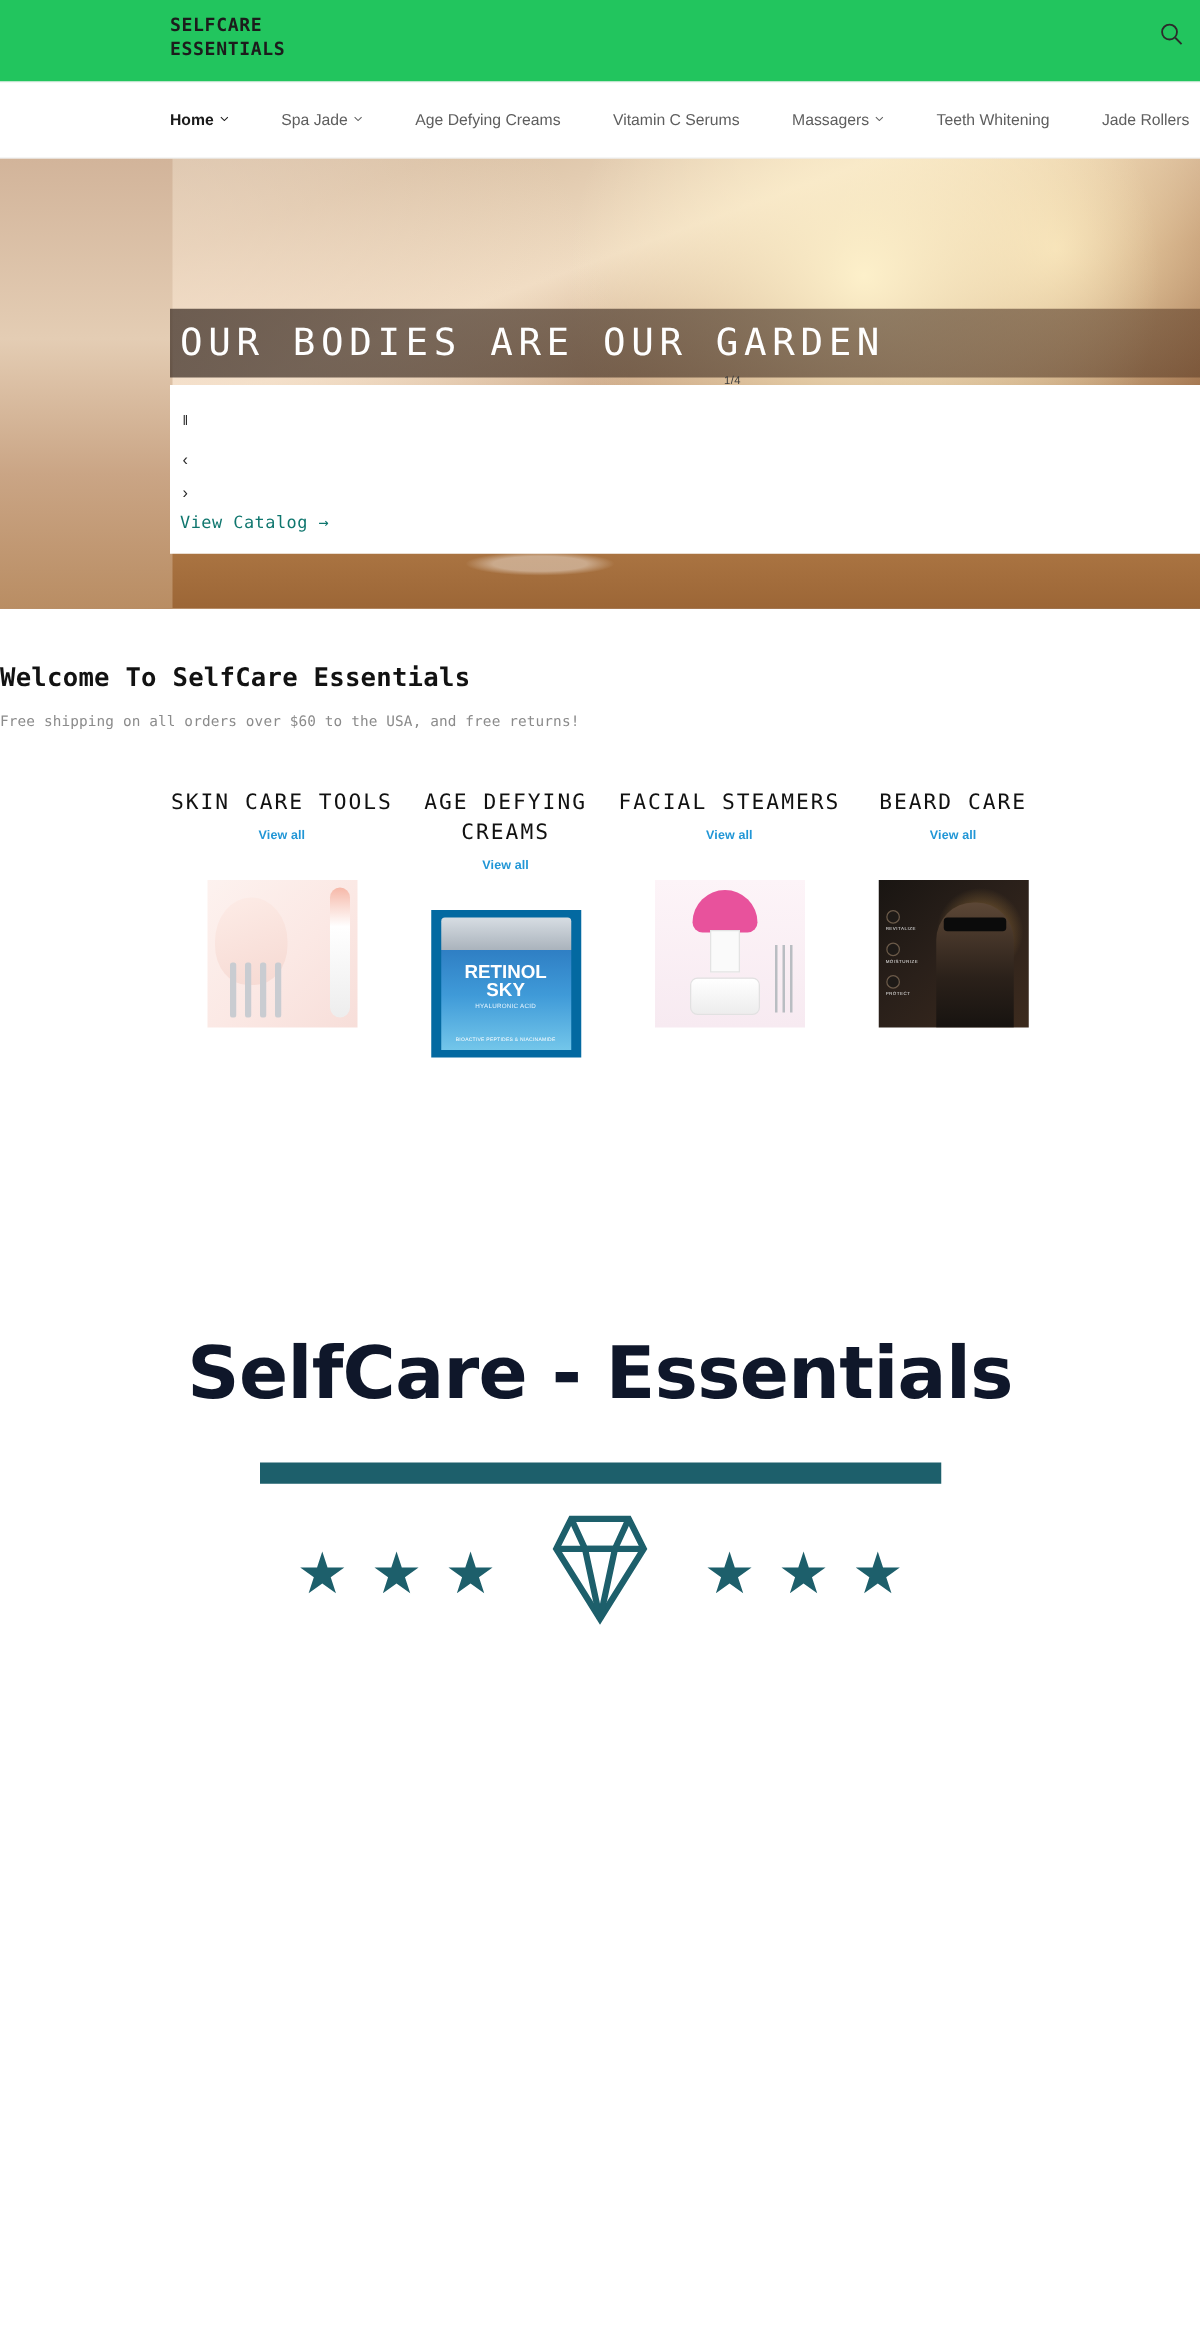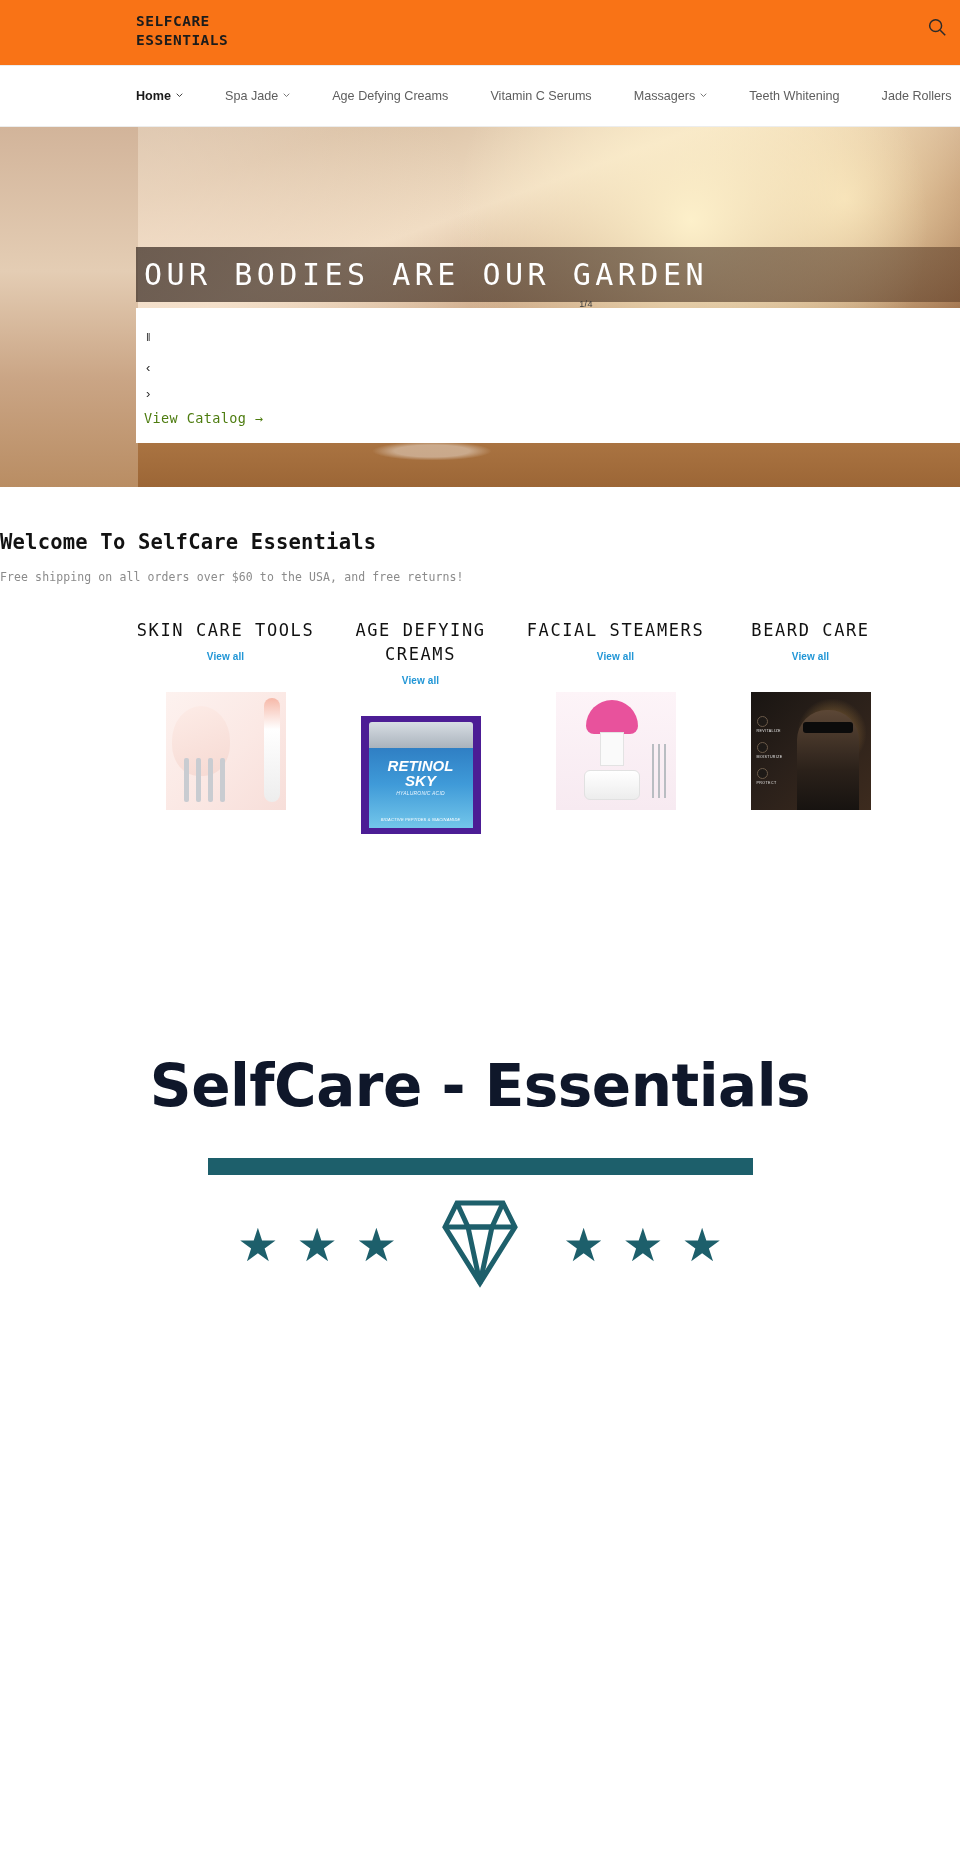--- a/index.html
+++ b/index.html
@@ -5,21 +5,21 @@
   * { box-sizing: border-box; margin: 0; padding: 0; }
   html, body {
     width: 960px; height: 1875px;
     background: #ffffff;
     font-family: "Liberation Sans", sans-serif;
     overflow: hidden;
   }
 
   
   .header {
-    height: 65px; background:#f97316;
+    height: 65px; background:#22c55e;
     display:flex; align-items:center;
     position:relative;
   }
   .logo {
     position:absolute; left:136px; top:12px;
     font-family:"DejaVu Sans Mono", monospace;
     font-size:14.5px; font-weight:700; line-height:1.33;
     letter-spacing:0.5px; color:#1c1c1c;
   }
   .logo span { display:block; }
@@ -92,39 +92,39 @@
     position:absolute; left:10px; color:#2a2a2a;
     font-size:13px; line-height:1; cursor:pointer;
     font-family:"Liberation Sans", sans-serif;
   }
   .ctrl.pause { top:24px; letter-spacing:-1px; font-size:11px; }
   .ctrl.prev  { top:53px; }
   .ctrl.next  { top:79px; }
   .view-catalog {
     position:absolute; left:8px; top:102px;
     font-family:"DejaVu Sans Mono", monospace;
-    font-size:13.5px; color:#4d7c0f; letter-spacing:.4px; cursor:pointer;
+    font-size:13.5px; color:#0f766e; letter-spacing:.4px; cursor:pointer;
   }
 
   
   .welcome { padding-top:32px; text-align:left;margin-top:11px; }
   .welcome h2 {
     font-family:"DejaVu Sans Mono", monospace;
     font-size:20.5px; font-weight:700; color:#121212; letter-spacing:.2px;
   }
   .welcome p {
     margin-top:16px;
     font-family:"DejaVu Sans Mono", monospace;
     font-size:11.5px; color:#8b8b8b; letter-spacing:.1px;
   }
 
   
   .cat-grid {
-    margin-top:34px; padding-left:136px;
-    display:flex; gap:16px;
+    margin-top:46px; padding-left:136px;
+    display:flex; gap:0;
   }
   .cat-card { width:179px; text-align:center; }
   .cat-title {
     font-family:"DejaVu Sans Mono", monospace;
     font-size:17px; color:#111; letter-spacing:1.6px; line-height:1.42;
     cursor:pointer;
   }
   .view-all {
     display:inline-block; margin-top:9px;
     font-size:10px; font-weight:700; color:#2196d6; letter-spacing:.1px;
@@ -141,21 +141,21 @@
     background:linear-gradient(160deg,#fdece7,#f6d9d2);
   }
   .img-tools .wand{
     position:absolute; right:6px; top:6px; width:16px; height:104px; border-radius:8px;
     background:linear-gradient(180deg,#f6b8a8 0%,#ffffff 30%,#ededed 100%);
   }
   .img-tools .prong{
     position:absolute; bottom:8px; width:5px; height:44px; background:#c9ccd1; border-radius:2px;
   }
   
-  .img-cream{ background:#4c1d95;font-style:italic; }
+  .img-cream{ background:#0369a1; }
   .img-cream .lid{
     position:absolute; left:8px; top:6px; right:8px; height:26px;
     background:linear-gradient(180deg,#d7dde3,#aab3bc); border-radius:3px 3px 0 0;
   }
   .img-cream .body{
     position:absolute; left:8px; top:32px; right:8px; bottom:6px;
     background:linear-gradient(180deg,#2f7fc4 0%,#3f9ad8 45%,#73c6ea 100%);
   }
   .img-cream .t1{
     position:absolute; left:0; right:0; top:42px; text-align:center;

